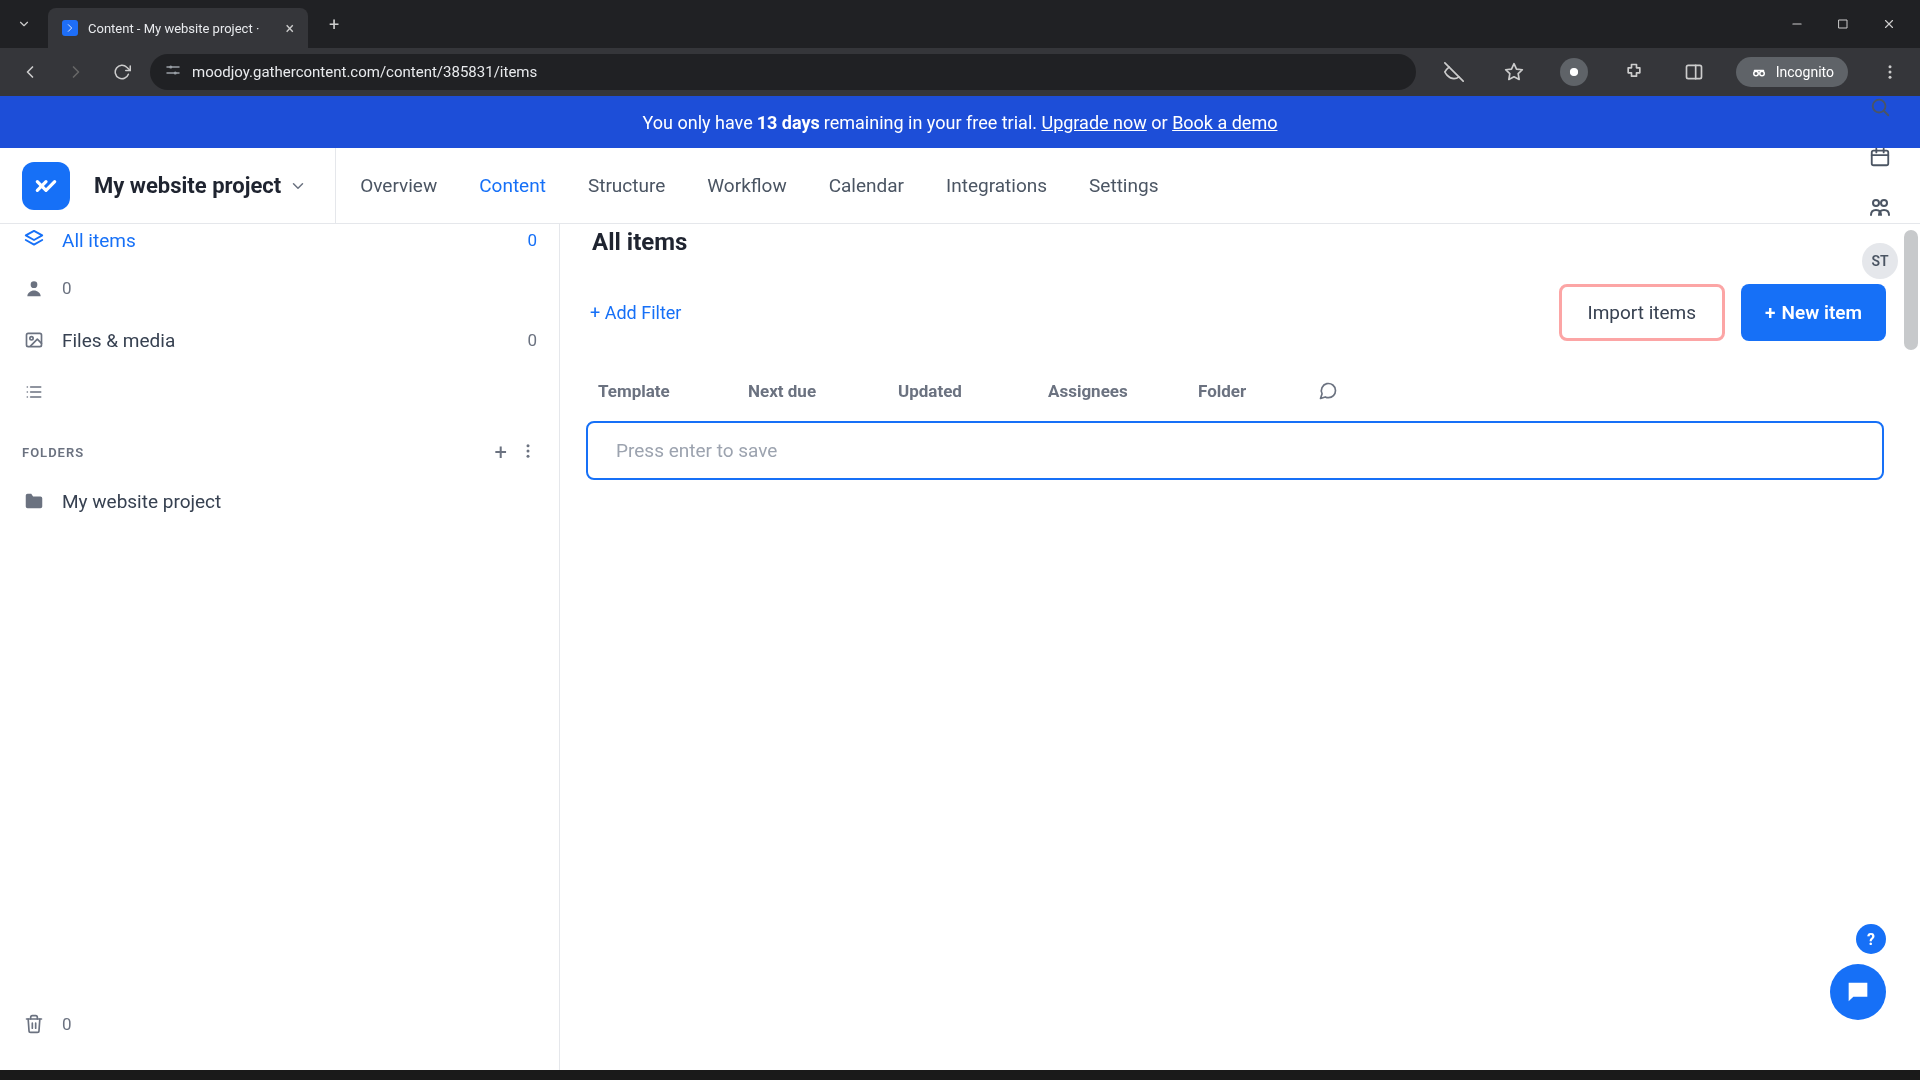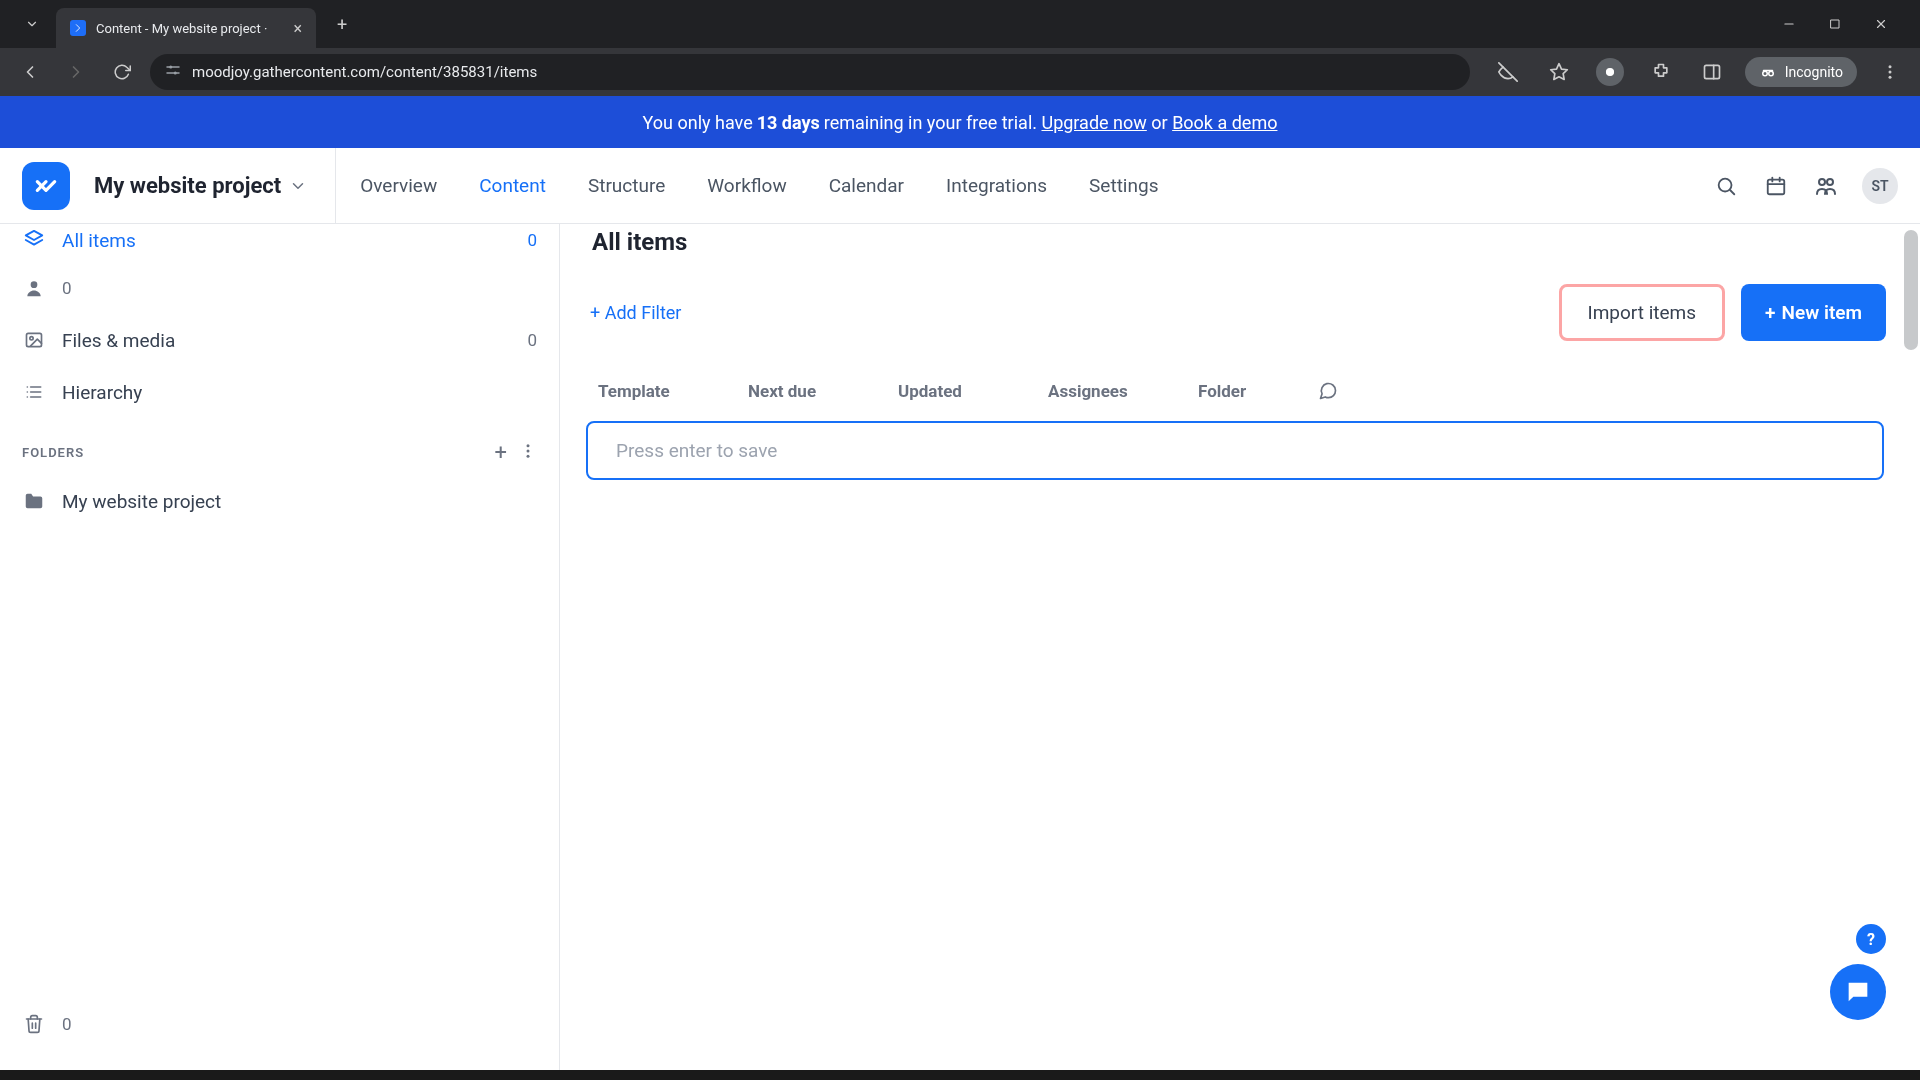--- a/index.html
+++ b/index.html
@@ -1,53 +1,53 @@
 <!DOCTYPE html>
 <html><head>
 <meta charset="utf-8">
 <style>
 * { margin: 0; padding: 0; box-sizing: border-box; font-family: -apple-system, BlinkMacSystemFont, "Segoe UI", Roboto, sans-serif; }
 body { width: 1920px; height: 1080px; background: #fff; overflow: hidden; }
 
 
-.browser-chrome { background: #202124; height: 48px; display: flex; align-items: center; padding: 0 16px; }
+.browser-chrome { background: #202124; height: 48px; display: flex; align-items: center; padding: 0 8px; }
 .tab-dropdown { width: 32px; height: 32px; display: flex; align-items: center; justify-content: center; color: #ccc; cursor: pointer; }
 .tab { background: #35363a; height: 40px; border-radius: 8px 8px 0 0; display: flex; align-items: center; padding: 0 14px; margin-left: 8px; min-width: 260px; max-width: 300px; gap: 10px; margin-top: 8px; }
 .tab-favicon { width: 16px; height: 16px; border-radius: 3px; background: #1e6ef7; display: flex; align-items: center; justify-content: center; }
 .tab-title { color: #e8eaed; font-size: 13px; flex: 1; overflow: hidden; text-overflow: ellipsis; white-space: nowrap; }
 .tab-close { color: #ccc; font-size: 16px; cursor: pointer; }
 .new-tab { color: #ccc; font-size: 18px; margin-left: 12px; cursor: pointer; width: 28px; height: 28px; display: flex; align-items: center; justify-content: center; }
 .chrome-spacer { flex: 1; }
 .window-btn { color: #ccc; width: 46px; height: 32px; display: flex; align-items: center; justify-content: center; cursor: pointer; }
 
 .url-bar { background: #35363a; height: 48px; display: flex; align-items: center; padding: 0 12px; gap: 10px; }
 .nav-btn { color: #ccc; width: 36px; height: 36px; display: flex; align-items: center; justify-content: center; cursor: pointer; border-radius: 50%; }
 .nav-btn.disabled { color: #666; cursor: default; }
 .url-pill { background: #202124; border-radius: 20px; height: 36px; flex: 1; display: flex; align-items: center; padding: 0 14px; gap: 10px; }
 .site-icon { color: #9aa0a6; }
 .url-text { color: #e8eaed; font-size: 15px; }
-.url-actions { display: flex; gap: 15px; align-items: center; margin-left: 10px; }
+.url-actions { display: flex; gap: 24px; align-items: center; margin-left: 10px; }
 .url-action { color: #ccc; width: 36px; height: 36px; display: flex; align-items: center; justify-content: center; cursor: pointer; border-radius: 50%; }
 .avatar-chip { background: #5f6368; width: 28px; height: 28px; border-radius: 50%; display: flex; align-items: center; justify-content: center; }
 .incognito-pill { background: #5f6368; border-radius: 16px; padding: 6px 14px; display: flex; align-items: center; gap: 8px; color: #fff; font-size: 14px; }
 
 
 .trial-banner { background: #1d4ed8; color: #fff; height: 52px; display: flex; align-items: center; justify-content: center; font-size: 18px; }
 .trial-banner strong { font-weight: 700; margin: 0 4px; }
 .trial-banner a { color: #fff; text-decoration: underline; cursor: pointer; }
 
 
 .app-header { height: 76px; border-bottom: 1px solid #e5e7eb; display: flex; align-items: center; padding: 0 22px; gap: 24px; }
 .logo-box { width: 48px; height: 48px; background: #1670f7; border-radius: 12px; display: flex; align-items: center; justify-content: center; }
 .project-switch { display: flex; align-items: center; gap: 8px; padding-right: 28px; border-right: 1px solid #e5e7eb; height: 76px; cursor: pointer; }
 .project-name { font-size: 22px; font-weight: 700; color: #1f2430; }
 .nav-tabs { display: flex; gap: 42px; }
 .nav-tab { font-size: 19px; color: #4b5563; cursor: pointer; }
 .nav-tab.active { color: #1670f7; }
-.header-actions { margin-left: auto; display: flex; align-items: center; gap: 22px; }
+.header-actions { margin-left: auto; display: flex; align-items: center; gap: 22px; flex-direction: column; }
 .hdr-icon { color: #4b5563; cursor: pointer; width: 28px; height: 28px; display: flex; align-items: center; justify-content: center; }
 .user-chip { width: 36px; height: 36px; border-radius: 50%; background: #e5e7eb; color: #4b5563; display: flex; align-items: center; justify-content: center; font-size: 14px; font-weight: 600; }
 
 
 .layout { display: flex; height: calc(100% - 48px - 48px - 52px - 76px); }
 
 
 .sidebar { width: 560px; border-right: 1px solid #e5e7eb; padding: 0 0 0 0; display: flex; flex-direction: column; background: #fff; }
 .sb-item { display: flex; align-items: center; gap: 16px; padding: 14px 22px; font-size: 19px; color: #374151; cursor: pointer; }
 .sb-item.active { background: #fff; color: #1670f7; }
@@ -310,21 +310,20 @@
       <span class="sb-icon">
           <svg width="20" height="20" viewBox="0 0 24 24">
             <line x1="4" y1="6" x2="4" y2="6"></line>
             <line x1="8" y1="6" x2="20" y2="6"></line>
             <line x1="4" y1="12" x2="4" y2="12"></line>
             <line x1="8" y1="12" x2="20" y2="12"></line>
             <line x1="4" y1="18" x2="4" y2="18"></line>
             <line x1="8" y1="18" x2="20" y2="18"></line>
           </svg>
         </span>
-      <span class="sb-label">Hierarchy</span>
     </div>
     <div class="sb-section">
       <span class="sb-section-title">FOLDERS</span>
       <span class="sb-add">+</span>
       <span class="sb-more"><svg width="18" height="18" viewBox="0 0 24 24" style="fill:currentColor;stroke:none">
             <circle cx="12" cy="5" r="2"></circle>
             <circle cx="12" cy="12" r="2"></circle>
             <circle cx="12" cy="19" r="2"></circle>
           </svg></span>
     </div>

